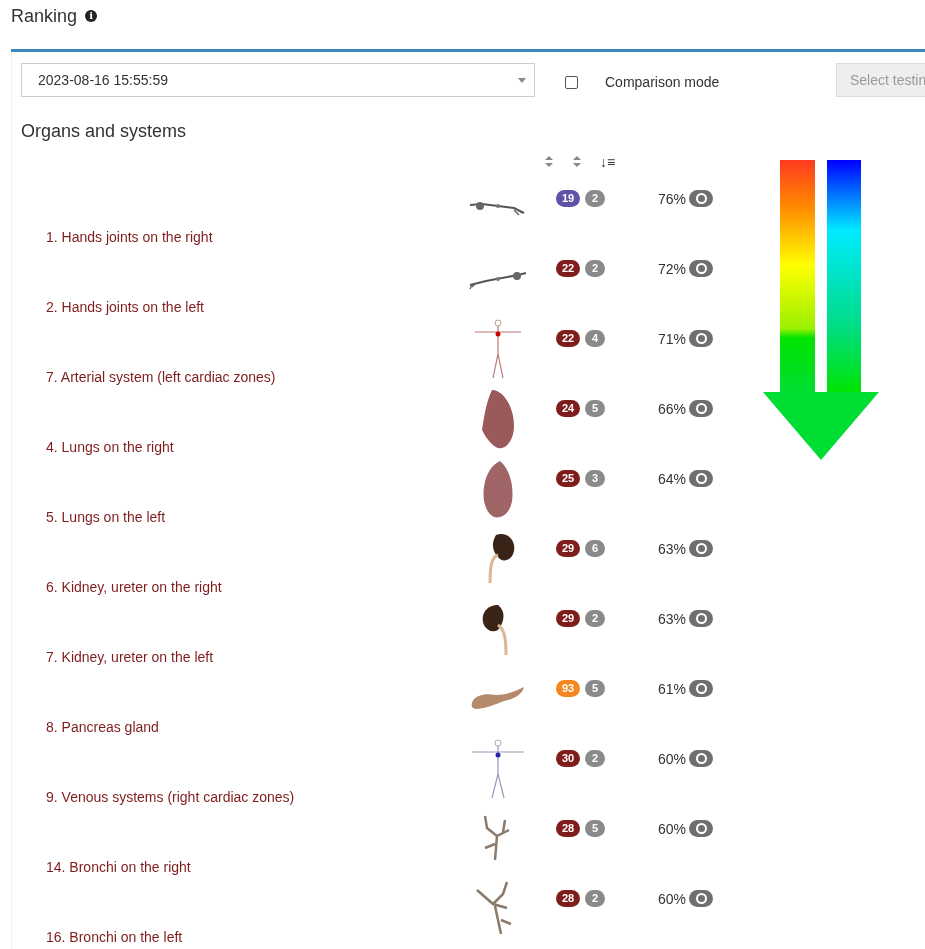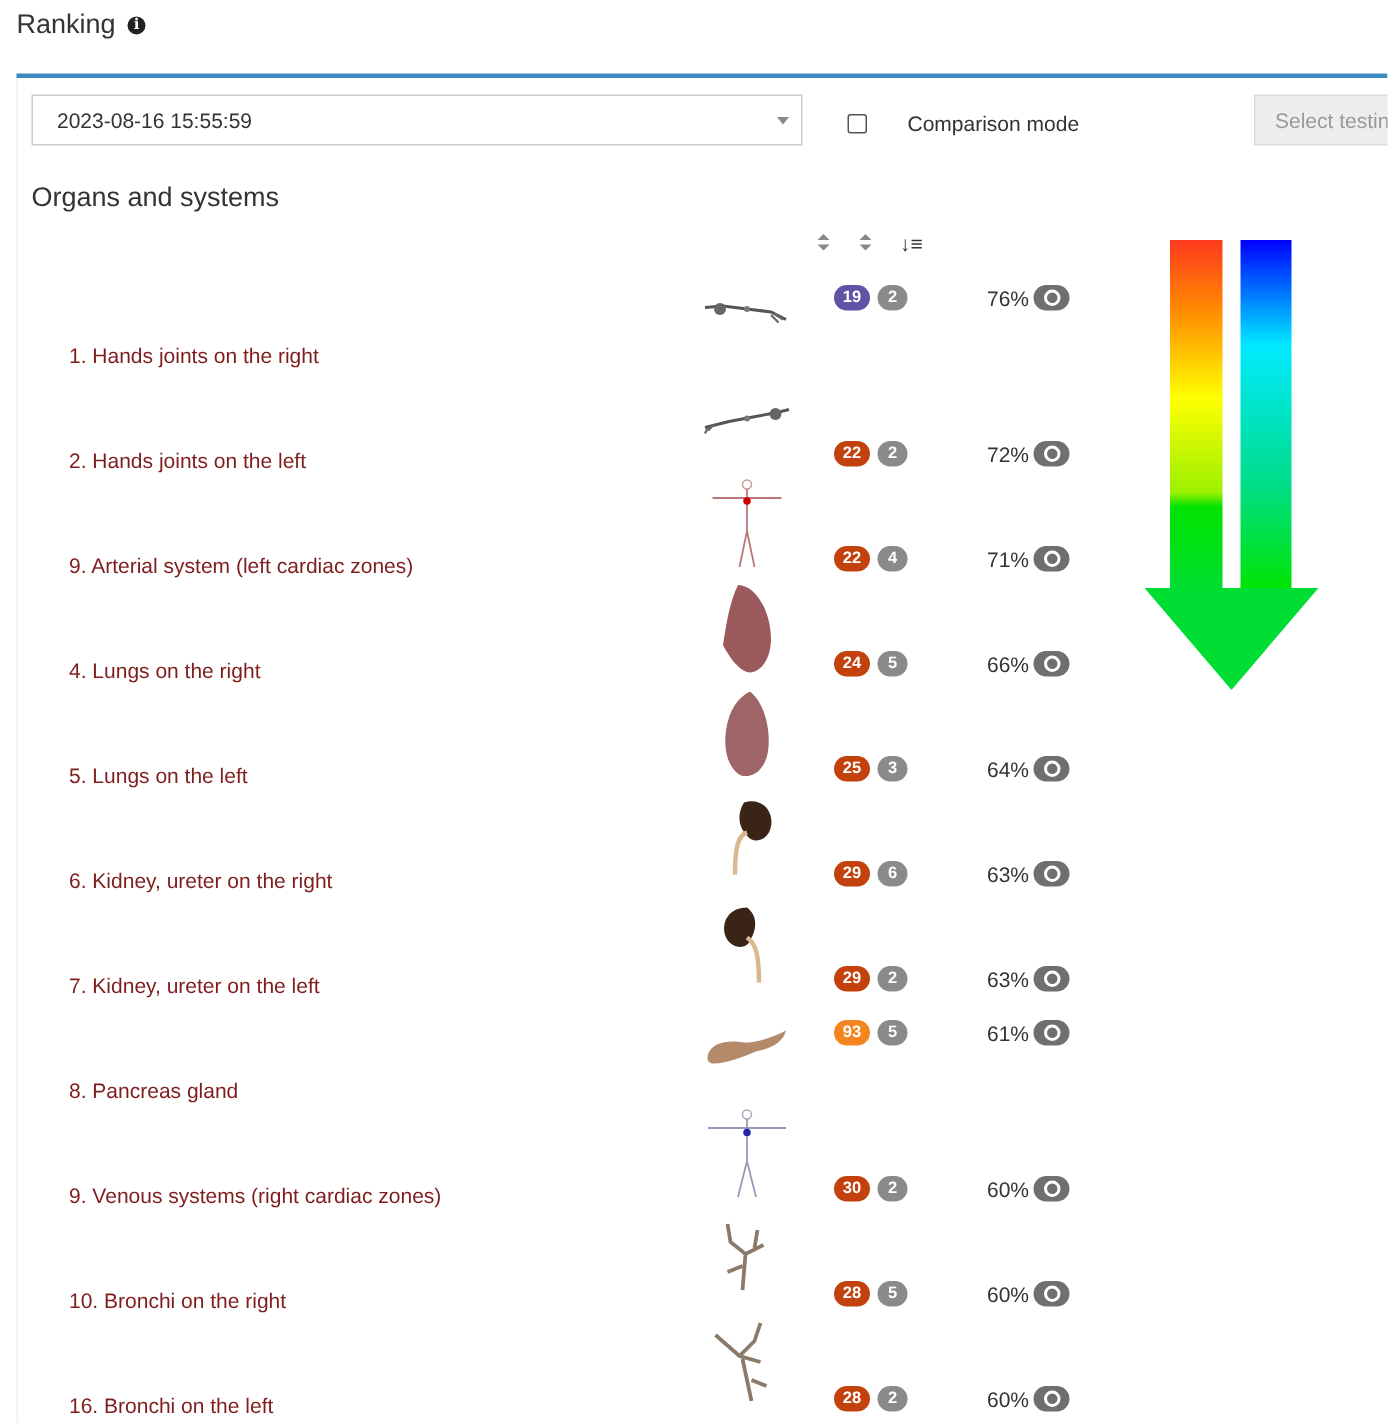--- a/index.html
+++ b/index.html
@@ -28,21 +28,21 @@
   .sort-both:before { content:""; position:absolute; left:1px; top:1px; border-left:4px solid transparent; border-right:4px solid transparent; border-bottom:4px solid #888; }
   .sort-both:after { content:""; position:absolute; left:1px; top:8px; border-left:4px solid transparent; border-right:4px solid transparent; border-top:4px solid #888; }
   .sort-desc { font-size:14px; font-weight:bold; color:#333; }
   .row { position:absolute; left:0; width:700px; height:70px; }
   .row .label { position:absolute; left:21px; font-size:14px; color:#7f1d1d; top:34px;margin-left:25px; }
   .row .thumb { position:absolute; left:465px; top:-18px; width:66px; height:64px; display:flex; align-items:center; justify-content:center; }
   .row .stats { position:absolute; left:556px; top:-5px; display:flex; align-items:flex-end; font-size:14px; color:#333; }
   .badge { display:inline-block; min-width:14px; height:17px; line-height:17px; border-radius:9px; padding:0 5px;
            color:#fff; font-size:11px; font-weight:bold; text-align:center; margin-right:5px; }
   .badge.purple { background:#6152a6; }
-  .badge.blue { background:#c2410c;margin-top:34px; }
+  .badge.blue { background:#7f1d1d; }
   .badge.orange { background:#f5851f; }
   .badge.grey { background:#8a8a8a; min-width:10px; padding:0 5px; }
   .pct { margin-right:3px;margin-left:48px; }
   .clock-badge { display:inline-flex; width:24px; height:17px; border-radius:9px; background:#6f6f6f;
                  align-items:center; justify-content:center; }
   .clock-badge span { width:7px; height:7px; border:2px solid #fff; border-radius:50%; position:relative; box-sizing:content-box; }
   .legend-arrow { position:absolute; left:763px; top:160px; width:116px; height:300px; }
 </style>
 </head>
 <body>
@@ -106,21 +106,21 @@
       <span class="stats">
         <span class="badge blue">22</span>
         <span class="badge grey">2</span>
         <span class="pct">72%</span>
         <span class="clock-badge">
           <span></span>
         </span>
       </span>
     </div>
     <div class="row" style="top: 335px;">
-      <span class="label">9. Arterial system (left cardiac zones)</span>
+      <span class="label">7. Arterial system (left cardiac zones)</span>
       <span class="thumb">
         <svg width="50" height="62" viewBox="0 0 50 62">
           <circle cx="25" cy="5" r="3" fill="none" stroke="#c99"></circle>
           <path d="M2 14 L48 14 M25 8 L25 36 M25 36 L20 60 M25 36 L30 60" stroke="#b77" stroke-width="1.2" fill="none"></path>
           <circle cx="25" cy="16" r="2.5" fill="#c00"></circle>
         </svg>
       </span>
       <span class="stats">
         <span class="badge blue">22</span>
         <span class="badge grey">4</span>
@@ -224,21 +224,21 @@
       <span class="stats">
         <span class="badge blue">30</span>
         <span class="badge grey">2</span>
         <span class="pct">60%</span>
         <span class="clock-badge">
           <span></span>
         </span>
       </span>
     </div>
     <div class="row" style="top: 825px;">
-      <span class="label">10. Bronchi on the right</span>
+      <span class="label">14. Bronchi on the right</span>
       <span class="thumb">
         <svg width="34" height="50" viewBox="0 0 34 50">
           <path d="M28 16 L16 22 L14 46 M16 22 L6 14 L4 2 M14 30 L4 34 M22 18 L24 6" stroke="#8a7a6a" stroke-width="2.5" fill="none"></path>
         </svg>
       </span>
       <span class="stats">
         <span class="badge blue">28</span>
         <span class="badge grey">5</span>
         <span class="pct">60%</span>
         <span class="clock-badge">

